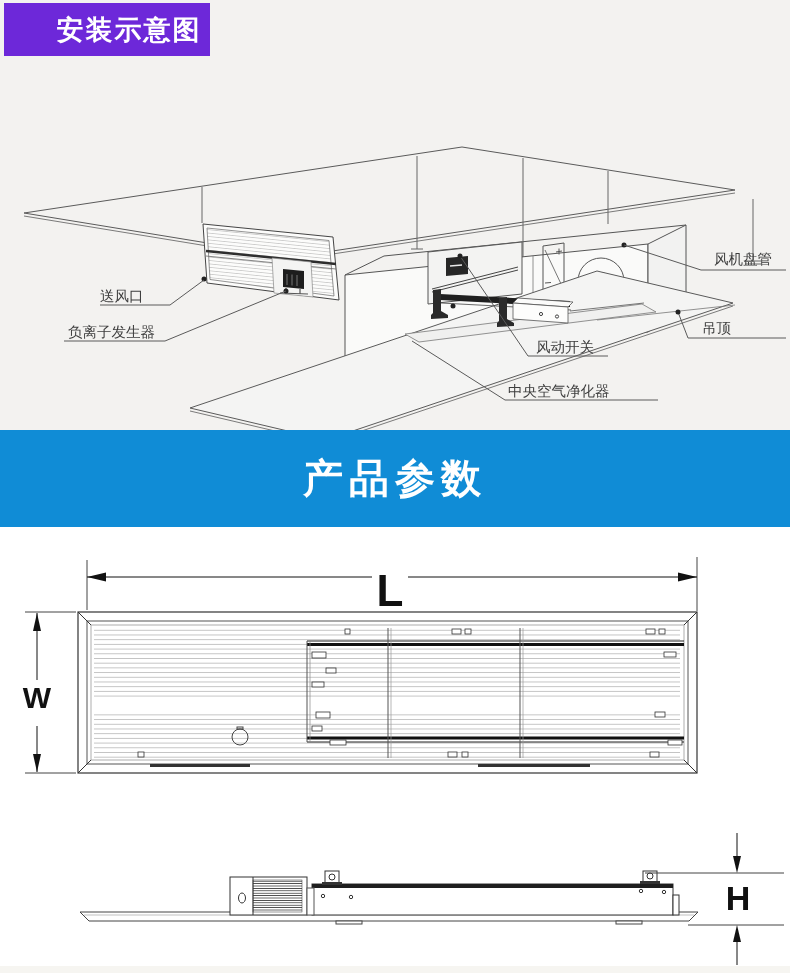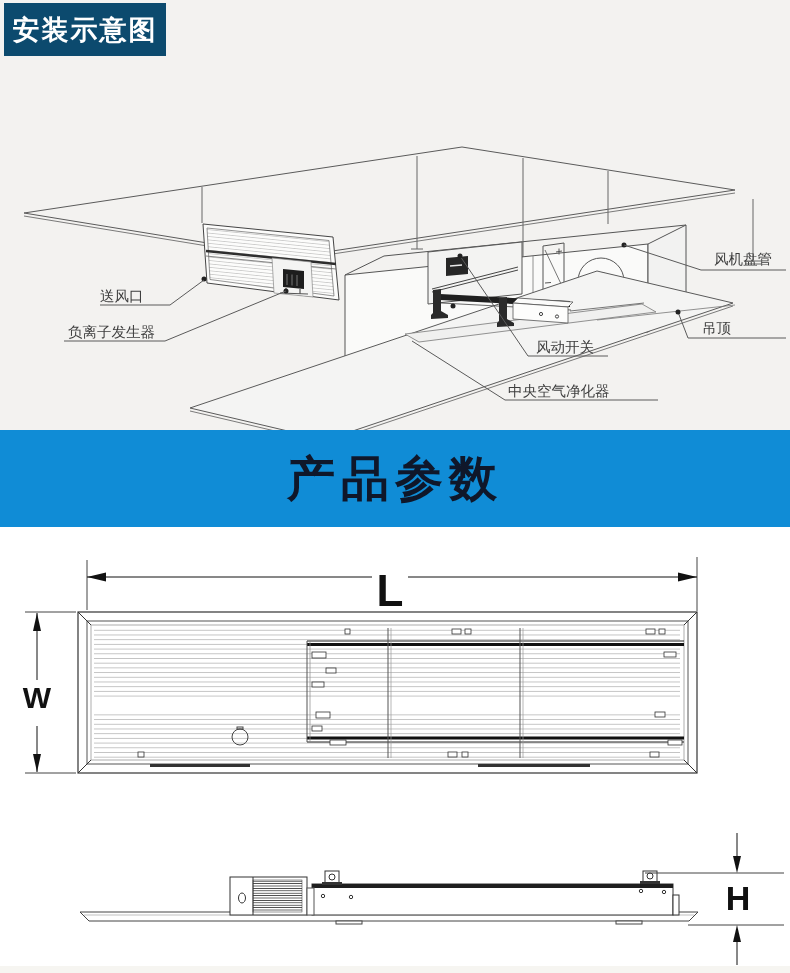--- a/index.html
+++ b/index.html
@@ -1,27 +1,27 @@
 <!DOCTYPE html>
 <html><head>
 <meta charset="utf-8">
 <style>
   html,body{margin:0;padding:0;background:#fff;}
   .page{position:relative;width:790px;height:973px;background:#ffffff;
         font-family:"Liberation Sans","DejaVu Sans",sans-serif;overflow:hidden;}
   .top-section{position:absolute;left:0;top:0;width:790px;height:430px;background:#f3f2f0;}
-  .badge{position:absolute;left:4px;top:3px;width:162px;height:53px;background:#0c4a6e;
+  .badge{position:absolute;left:4px;top:3px;width:162px;height:53px;background:#6d28d9;
          color:#ffffff;font-size:27px;font-weight:bold;text-align:center;line-height:54px;
-         letter-spacing:2px;}
+         letter-spacing:2px;padding-left:44px;}
   .desc{position:absolute;left:49px;top:90px;margin:0;font-size:14.5px;color:#565656;
         letter-spacing:0.3px;}
   svg.iso{position:absolute;left:0;top:130px;}
   .banner{position:absolute;left:0;top:430px;width:790px;height:97px;background:#108cd6;
           display:flex;align-items:center;justify-content:center;}
-  .banner h2{margin:1px;color:#0f172a;font-size:48px;font-weight:bold;letter-spacing:6px;}
+  .banner h2{margin:1px;color:#ffffff;font-size:40px;font-weight:bold;letter-spacing:6px;}
   svg.params{position:absolute;left:0;top:527px;background:#ffffff;}
   text.cjk{font-size:14.5px;fill:#3d3d3d;}
   text.dim{font-weight:bold;fill:#111111;}
 </style>
 </head>
 <body>
 
 <div class="page">
 
   <section class="top-section">

